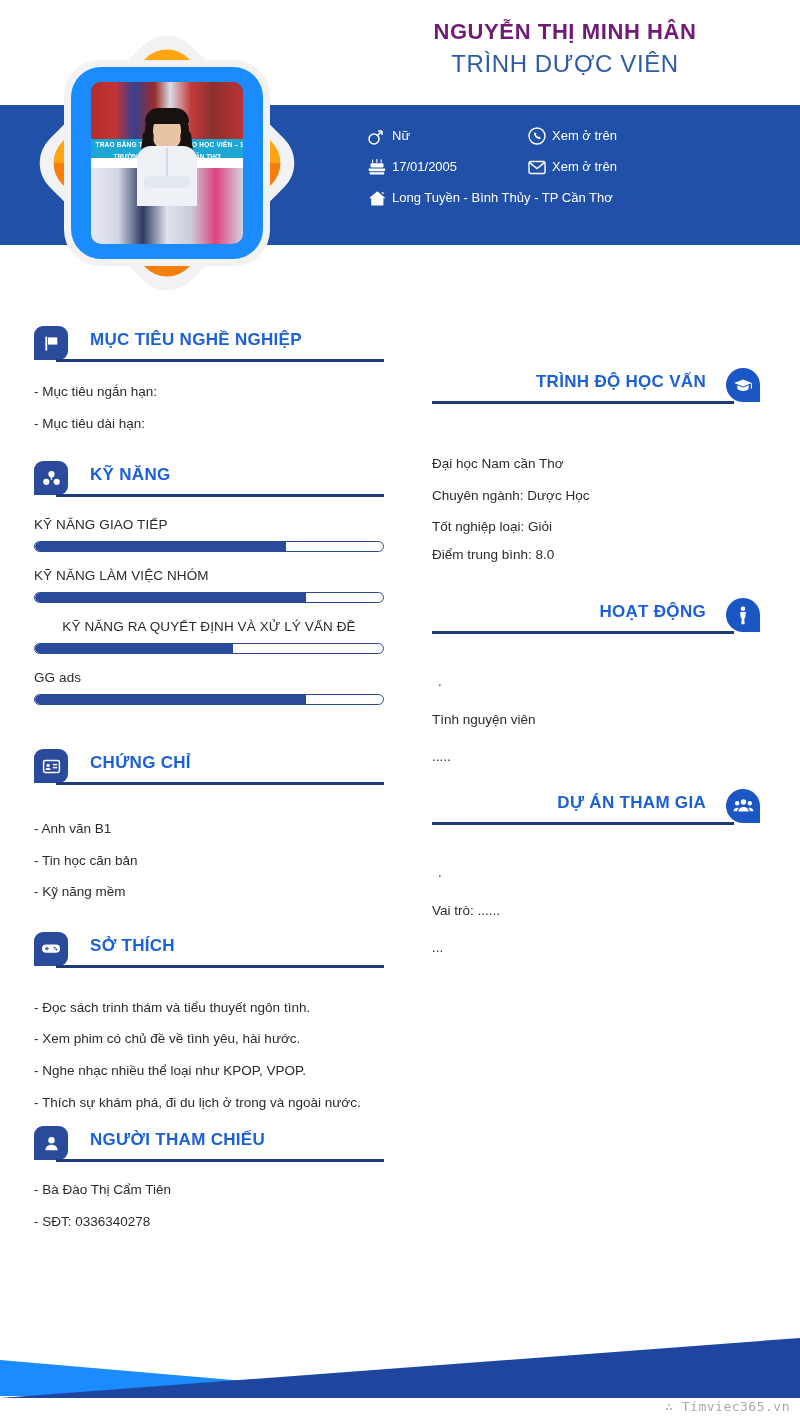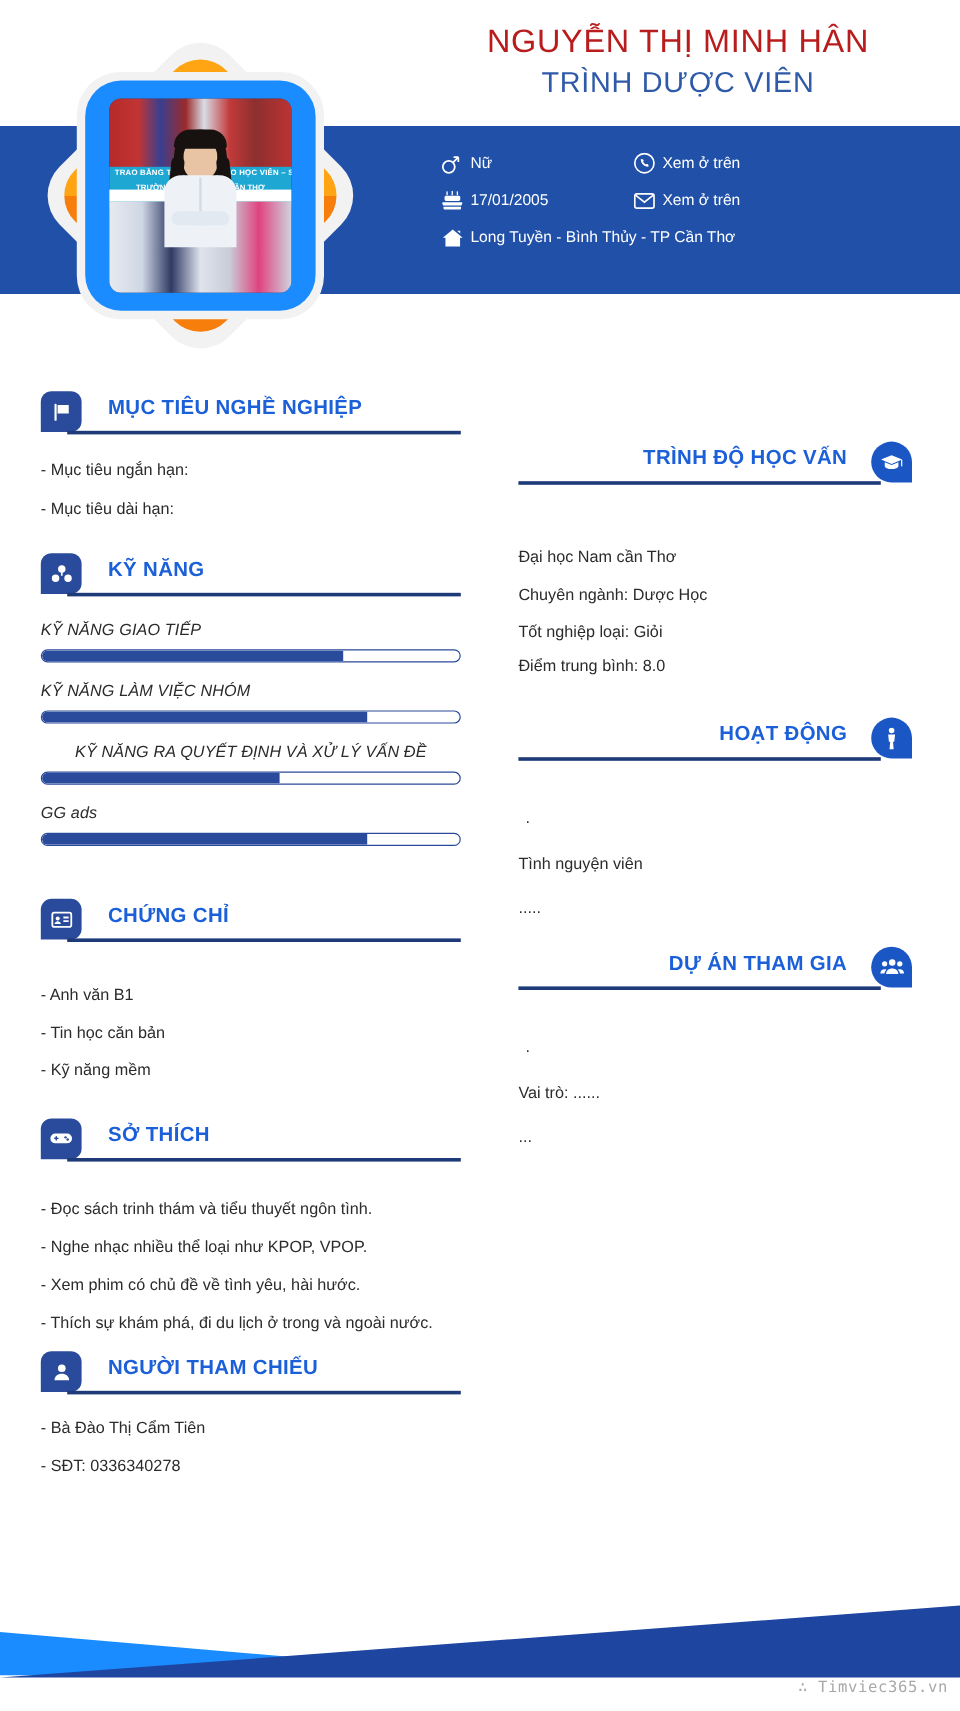--- a/index.html
+++ b/index.html
@@ -15,22 +15,22 @@
   
   .header-band{
     position:absolute; left:0; top:105px; width:800px; height:140px;
     background:#2050A8; z-index:1;
   }
   .name-block{
     position:absolute; left:330px; top:18px; width:470px; z-index:4;
     text-align:center;
   }
   .name{
-    font-size:27px; font-weight:normal; letter-spacing:.6px;
-    color:#b91c1c; line-height:1.25;
+    font-size:22px; font-weight:bold; letter-spacing:.6px;
+    color:#701a75; line-height:1.25;
   }
   .job-title{
     font-size:24px; color:#2F5AA8; letter-spacing:.6px; margin-top:4px;
   }
 
   
   .photo-wrap{
     position:absolute; left:22px; top:18px; width:290px; height:290px; z-index:3;
   }
   .ph-white-diamond{
@@ -121,21 +121,21 @@
     position:absolute; left:22px; right:0; top:33px; height:3px; background:#1E3A78;
   }
   .sec-head.right .sec-rule{ left:0; right:26px; }
 
   .sec-body{ padding-top:8px; font-size:13.5px; color:#2b2b2b; }
   .line{ margin-bottom:12px; line-height:1.45; }
   .line.justify{ text-align:justify; }
 
   
   .skill{ margin-bottom:8px; }
-  .skill-name{ font-size:13.5px; color:#2b2b2b; margin-bottom:9px; letter-spacing:.1px;font-style:italic;}
+  .skill-name{ font-size:13.5px; color:#2b2b2b; margin-bottom:9px; letter-spacing:.1px;}
   .bar{
     position:relative; height:11px; border-radius:6px;
     background:#fff; border:1.4px solid #2A4B9B; overflow:hidden;
   }
   .bar-fill{ position:absolute; left:0; top:0; bottom:0; background:#2A4B9B; border-radius:6px 0 0 6px;}
 
   
   .footer{ position:absolute; left:0; bottom:0; width:800px; height:126px; z-index:2; }
   .watermark{
     position:absolute; right:10px; bottom:12px; z-index:6;
@@ -327,22 +327,22 @@
           <rect x="5.3" y="4.8" width="1.2" height="3.6" fill="#2A4B9B"></rect>
           <circle cx="13.6" cy="5.8" r="1" fill="#2A4B9B"></circle>
             <circle cx="15.4" cy="7.6" r="1" fill="#2A4B9B"></circle>
         </svg>
       </span>
       <span class="sec-title">SỞ THÍCH</span>
       <span class="sec-rule"></span>
     </div>
     <div class="sec-body" style="padding-top:24px;">
       <div class="line">- Đọc sách trinh thám và tiểu thuyết ngôn tình.</div>
+      <div class="line">- Xem phim có chủ đề về tình yêu, hài hước.</div>
       <div class="line">- Nghe nhạc nhiều thể loại như KPOP, VPOP.</div>
-      <div class="line">- Xem phim có chủ đề về tình yêu, hài hước.</div>
       <div class="line justify">- Thích sự khám phá, đi du lịch ở trong và ngoài nước.</div>
     </div>
   </div>
 
   <div class="sec" style="margin-top:14px;">
     <div class="sec-head left">
       <span class="badge">
         <svg width="17" height="17" viewBox="0 0 17 17" fill="#fff">
           <circle cx="8.5" cy="5.2" r="3.2"></circle>
           <path d="M2.4 15.2c0-3.4 2.7-5.5 6.1-5.5s6.1 2.1 6.1 5.5z"></path>

